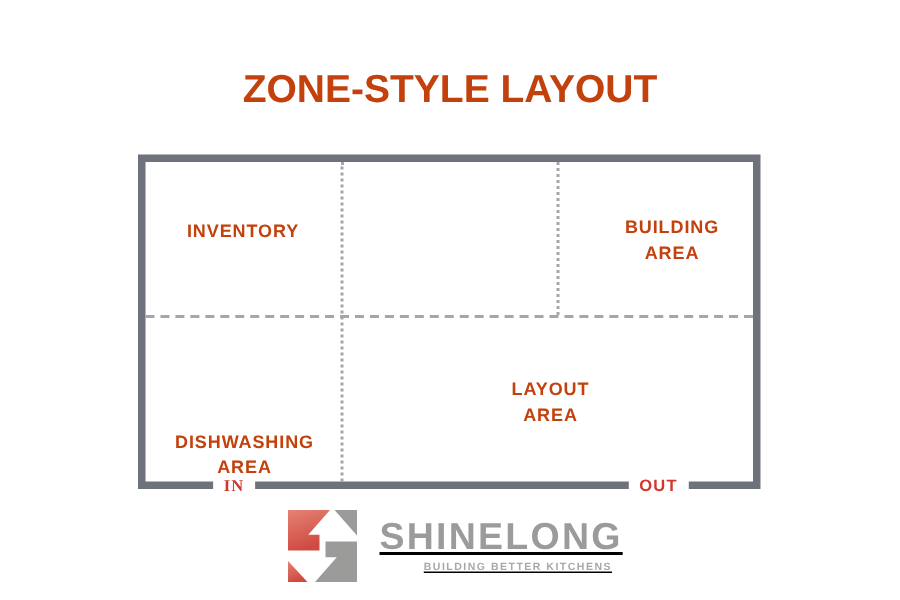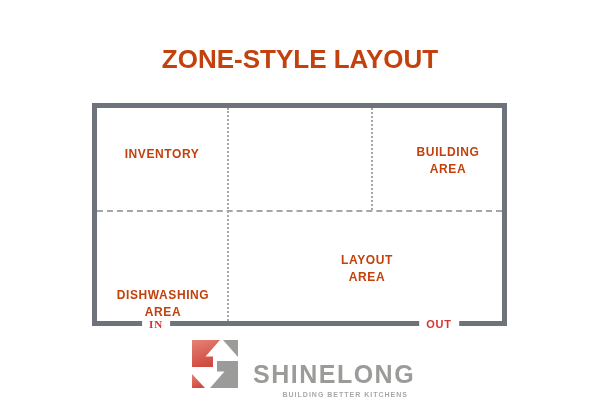--- a/index.html
+++ b/index.html
@@ -33,21 +33,21 @@
   .zl-service{left:270px;top:161px;}
   .door{
     position:absolute;bottom:-11px;transform:translateX(-50%);
     background:#ffffff;color:#d2362e;font-size:11px;font-weight:bold;
     letter-spacing:0.8px;line-height:16px;padding:0 7px;
   }
   .door-in{left:59px;font-family:Liberation Serif, serif;}
   .door-out{left:342px;}
   
   .logo-icon{position:absolute;left:192px;top:340px;width:46px;height:48px;}
-  .logo-text{position:absolute;left:253px;top:360px;width:158px;}
+  .logo-text{position:absolute;left:253px;top:344px;width:158px;text-decoration:underline;}
   .wordmark{
     color:#9b9b99;font-size:25px;font-weight:bold;letter-spacing:1.5px;
     line-height:1.15;white-space:nowrap;
   }
   .tagline{
     color:#a8a8a6;font-size:7px;font-weight:bold;letter-spacing:1px;
     text-align:right;padding-right:3px;margin-top:2px;white-space:nowrap;
   }
 </style>
 </head>

